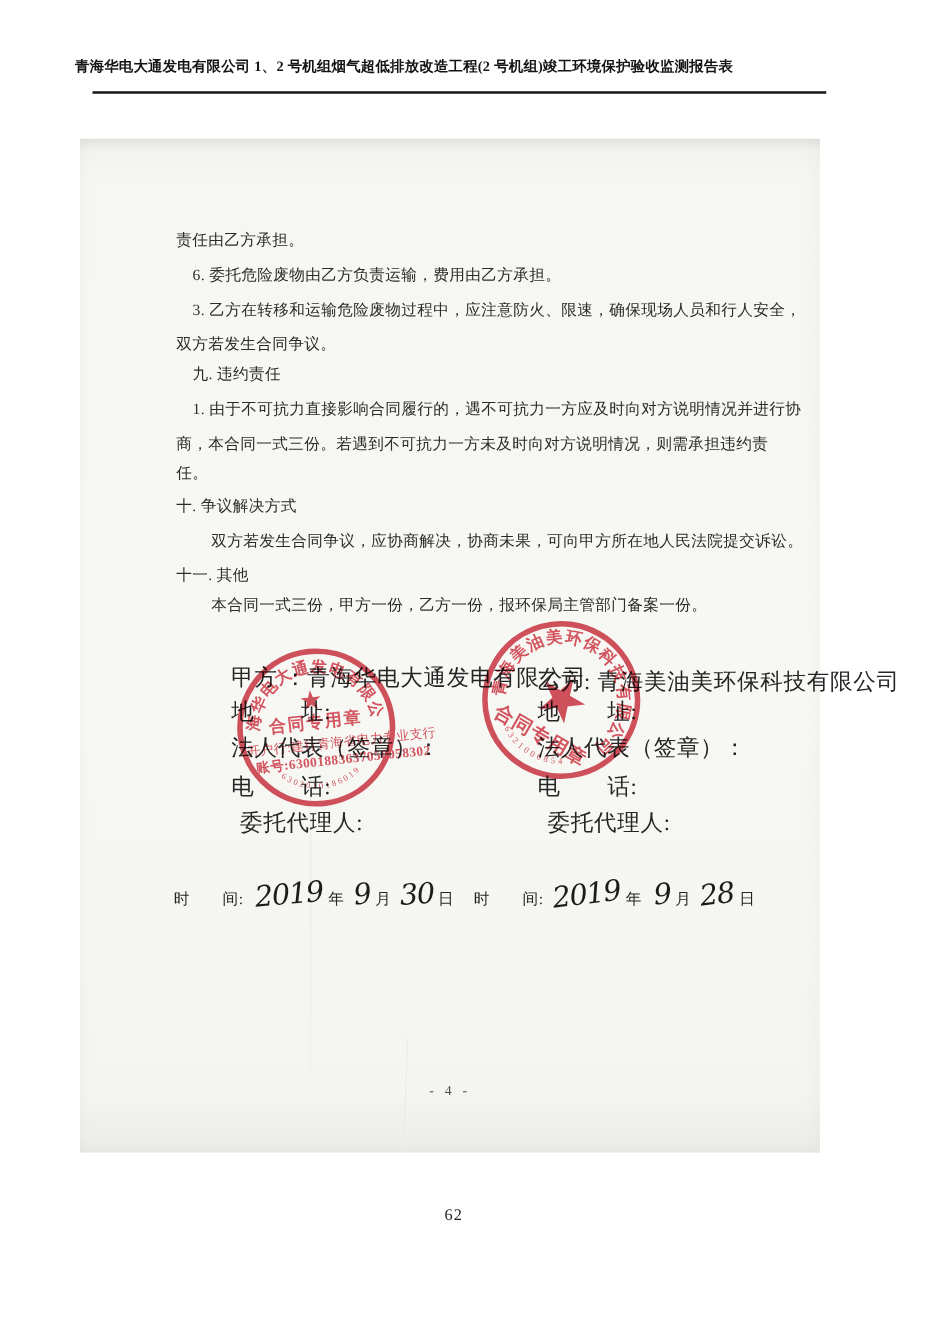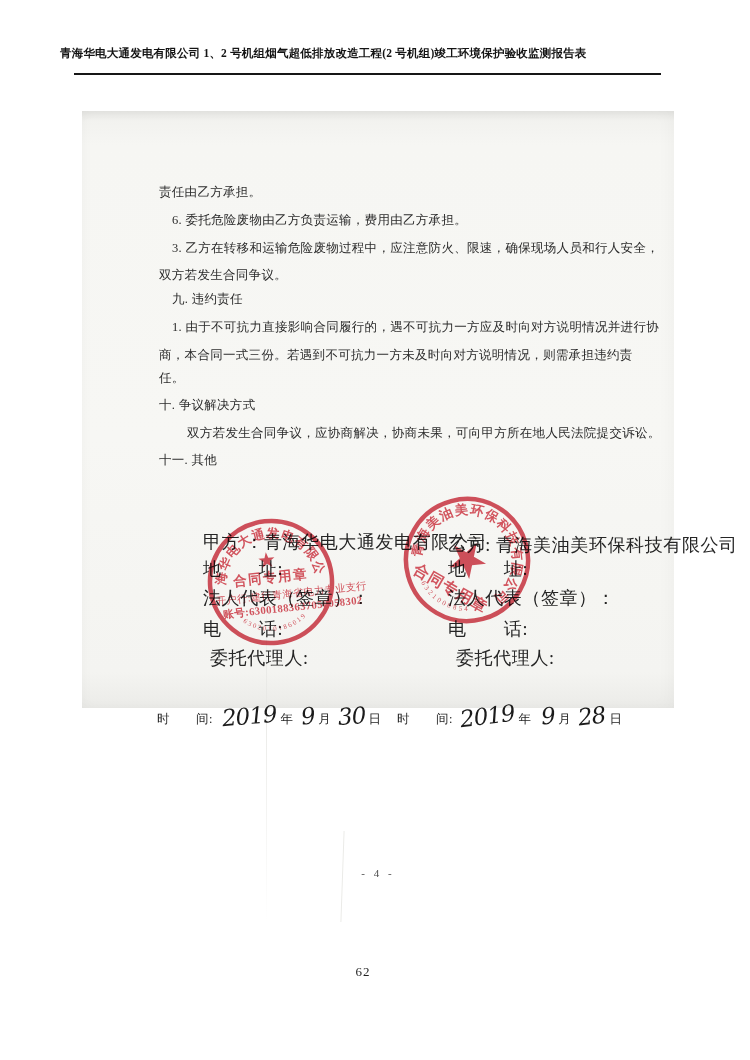--- a/index.html
+++ b/index.html
@@ -6,21 +6,21 @@
   body{
     width:750px;height:1060px;position:relative;background:#ffffff;
     font-family:"Liberation Serif","DejaVu Serif",serif;color:#222;overflow:hidden;
   }
   .header-title{
     position:absolute;top:46px;left:60px;width:610px;
     font-size:11.5px;font-weight:bold;color:#141414;letter-spacing:.2px;white-space:nowrap;
   }
   .header-rule{position:absolute;top:73px;left:74px;width:587px;height:2px;background:#171717;}
   .scan{
-    position:absolute;left:82px;top:111px;width:592px;height:597px;
+    position:absolute;left:64px;top:111px;width:592px;height:811px;
     background:linear-gradient(180deg,#e5e5e2 0px,#f2f2ef 10px,#f6f6f3 34px,#f7f7f4 55%,#f4f4f1 94%,#ebebe8 100%);
     box-shadow:inset -6px 0 14px rgba(0,0,0,.025), inset 4px 0 10px rgba(0,0,0,.02);
   }
   .crease{position:absolute;width:1px;}
   .crease.c1{left:184px;top:440px;height:371px;background:linear-gradient(180deg,rgba(0,0,0,0) 0,#e9e9e6 40%,rgba(0,0,0,0) 100%);}
   .crease.c2{left:260px;top:720px;height:91px;background:#ebebe8;transform:rotate(2deg);}
   .line{
     position:absolute;font-size:12.5px;color:#2b2b2b;letter-spacing:.3px;
     white-space:nowrap;line-height:15px;
   }
@@ -68,20 +68,21 @@
   <div class="line" style="top:102px;left:90px">6. 委托危险废物由乙方负责运输，费用由乙方承担。</div>
   <div class="line" style="top:130px;left:90px">3. 乙方在转移和运输危险废物过程中，应注意防火、限速，确保现场人员和行人安全，</div>
   <div class="line" style="top:157px;left:77px">双方若发生合同争议。</div>
   <div class="line" style="top:181px;left:90px">九. 违约责任</div>
   <div class="line" style="top:209px;left:90px">1. 由于不可抗力直接影响合同履行的，遇不可抗力一方应及时向对方说明情况并进行协</div>
   <div class="line" style="top:237px;left:77px">商，本合同一式三份。若遇到不可抗力一方未及时向对方说明情况，则需承担违约责</div>
   <div class="line" style="top:260px;left:77px">任。</div>
   <div class="line" style="top:287px;left:77px">十. 争议解决方式</div>
   <div class="line" style="top:315px;left:105px">双方若发生合同争议，应协商解决，协商未果，可向甲方所在地人民法院提交诉讼。</div>
   <div class="line" style="top:342px;left:77px">十一. 其他</div>
+  <div class="line" style="top:366px;left:105px">本合同一式三份，甲方一份，乙方一份，报环保局主管部门备案一份。</div>
 
   <div class="sig" style="top:424px;left:77px">甲方 ：青海华电大通发电有限公司</div>
   <div class="sig" style="top:451px;left:77px">地　　址:</div>
   <div class="sig" style="top:480px;left:77px">法人代表（签章）：</div>
   <div class="sig" style="top:511px;left:77px">电　　话:</div>
   <div class="sig" style="top:540px;left:84px">委托代理人:</div>
 
   <div class="sig" style="top:427px;left:322px">乙方: 青海美油美环保科技有限公司</div>
   <div class="sig" style="top:451px;left:322px">地　　址:</div>
   <div class="sig" style="top:480px;left:322px">法人代表（签章）：</div>

